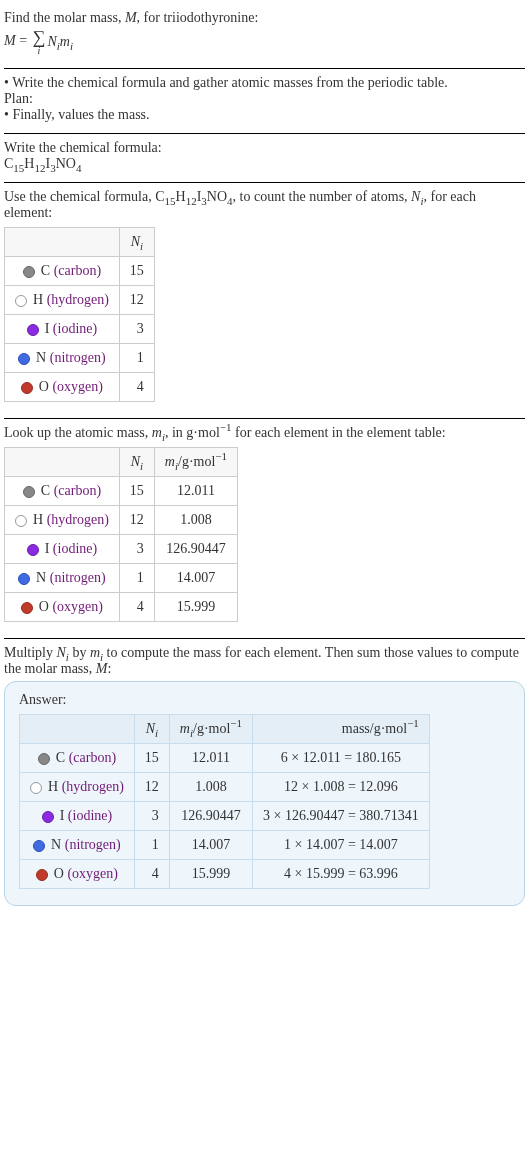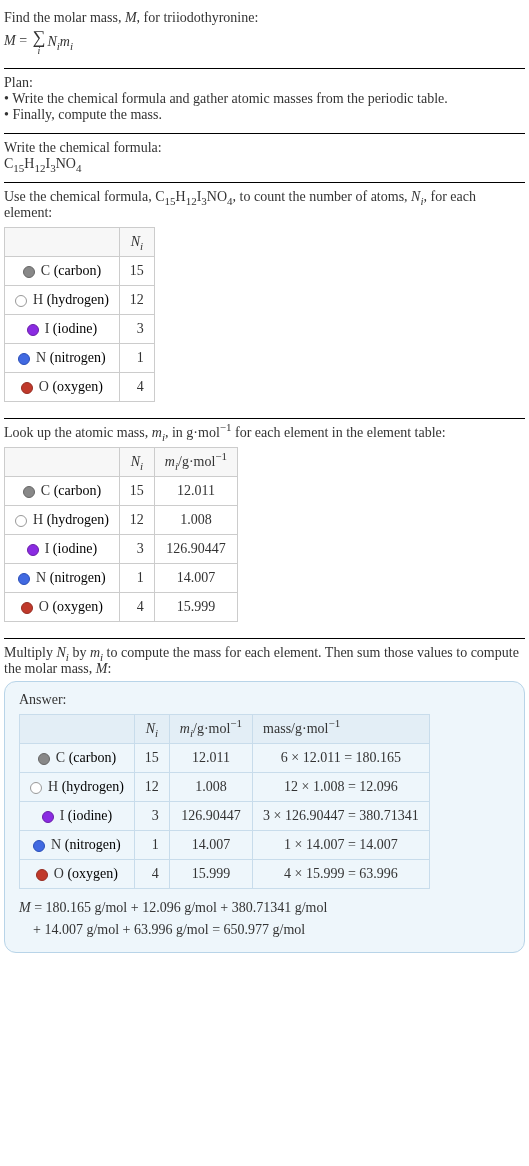--- a/index.html
+++ b/index.html
@@ -76,21 +76,21 @@
   border-radius: 50%;
   margin-right: 6px;
   vertical-align: middle;
   border: 1px solid #999;
 }
 .dot-c { background: #888; border-color:#666; }
 .dot-h { background: #fff; border-color:#999; }
 .dot-i { background: #8a2be2; border-color:#6a1fa8; }
 .dot-n { background: #4169e1; border-color:#2a4fb8; }
 .dot-o { background: #c0392b; border-color:#962d22; }
-.elem-name { color:#000000; }
+.elem-name { color:#701a75; }
 .answer-box {
   border: 1px solid #b8d4e8;
   background: #eef6fb;
   border-radius: 12px;
   padding: 10px 14px;
   margin-top: 4px;
 }
 .answer-box table th, .answer-box table td {
   border: 1px solid #c8dceb;
 }
@@ -120,23 +120,23 @@
         <span class="under">i</span>
       </span>
       <span>
         <span class="ital">N</span><sub class="ital">i</sub><span class="ital">m</span><sub class="ital">i</sub>
       </span>
     </span>
   </div>
 </div>
 
 <div class="section">
+  <div>• Write the chemical formula and gather atomic masses from the periodic table.</div>
   <div>Plan:</div>
-  <div>• Write the chemical formula and gather atomic masses from the periodic table.</div>
-  <div>• Finally, compute the mass.</div>
+  <div>• Finally, values the mass.</div>
 </div>
 
 <div class="section">
   <div>Write the chemical formula:</div>
   <div>
     <span>C</span><sub>15</sub><span>H</span><sub>12</sub><span>I</span><sub>3</sub><span>N</span><span>O</span><sub>4</sub>
   </div>
 </div>
 
 <div class="section">
@@ -219,21 +219,21 @@
   </div>
 
   <div class="answer-box">
     <div class="answer-label">Answer:</div>
     <table>
       <tbody>
           <tr>
         <th></th>
         <th><span class="ital">N</span><sub class="ital">i</sub></th>
         <th><span class="ital">m</span><sub class="ital">i</sub><span>/g·mol</span><sup>−1</sup></th>
-        <th style="text-align:left;"><span>mass/g·mol</span><sup>−1</sup></th>
+        <th style="text-align:right;"><span>mass/g·mol</span><sup>−1</sup></th>
       </tr>
       <tr>
             <td><span class="dot dot-c"></span><span>C</span> <span class="elem-name">(carbon)</span></td>
             <td class="num">15</td>
             <td>12.011</td>
             <td>6 × 12.011 = 180.165</td>
           </tr>
       <tr>
             <td><span class="dot dot-h"></span><span>H</span> <span class="elem-name">(hydrogen)</span></td>
             <td class="num">12</td>
@@ -253,18 +253,14 @@
             <td>1 × 14.007 = 14.007</td>
           </tr>
       <tr>
             <td><span class="dot dot-o"></span><span>O</span> <span class="elem-name">(oxygen)</span></td>
             <td class="num">4</td>
             <td>15.999</td>
             <td>4 × 15.999 = 63.996</td>
           </tr>
     </tbody>
       </table>
-    <div class="m-expr">
-      <span class="ital">M</span><span> = 180.165 g/mol + 12.096 g/mol + 380.71341 g/mol</span><br>
-      &nbsp;&nbsp;&nbsp;&nbsp;<span>+ 14.007 g/mol + 63.996 g/mol = 650.977 g/mol</span>
-    </div>
   </div>
 </div>
 
 </body></html>

